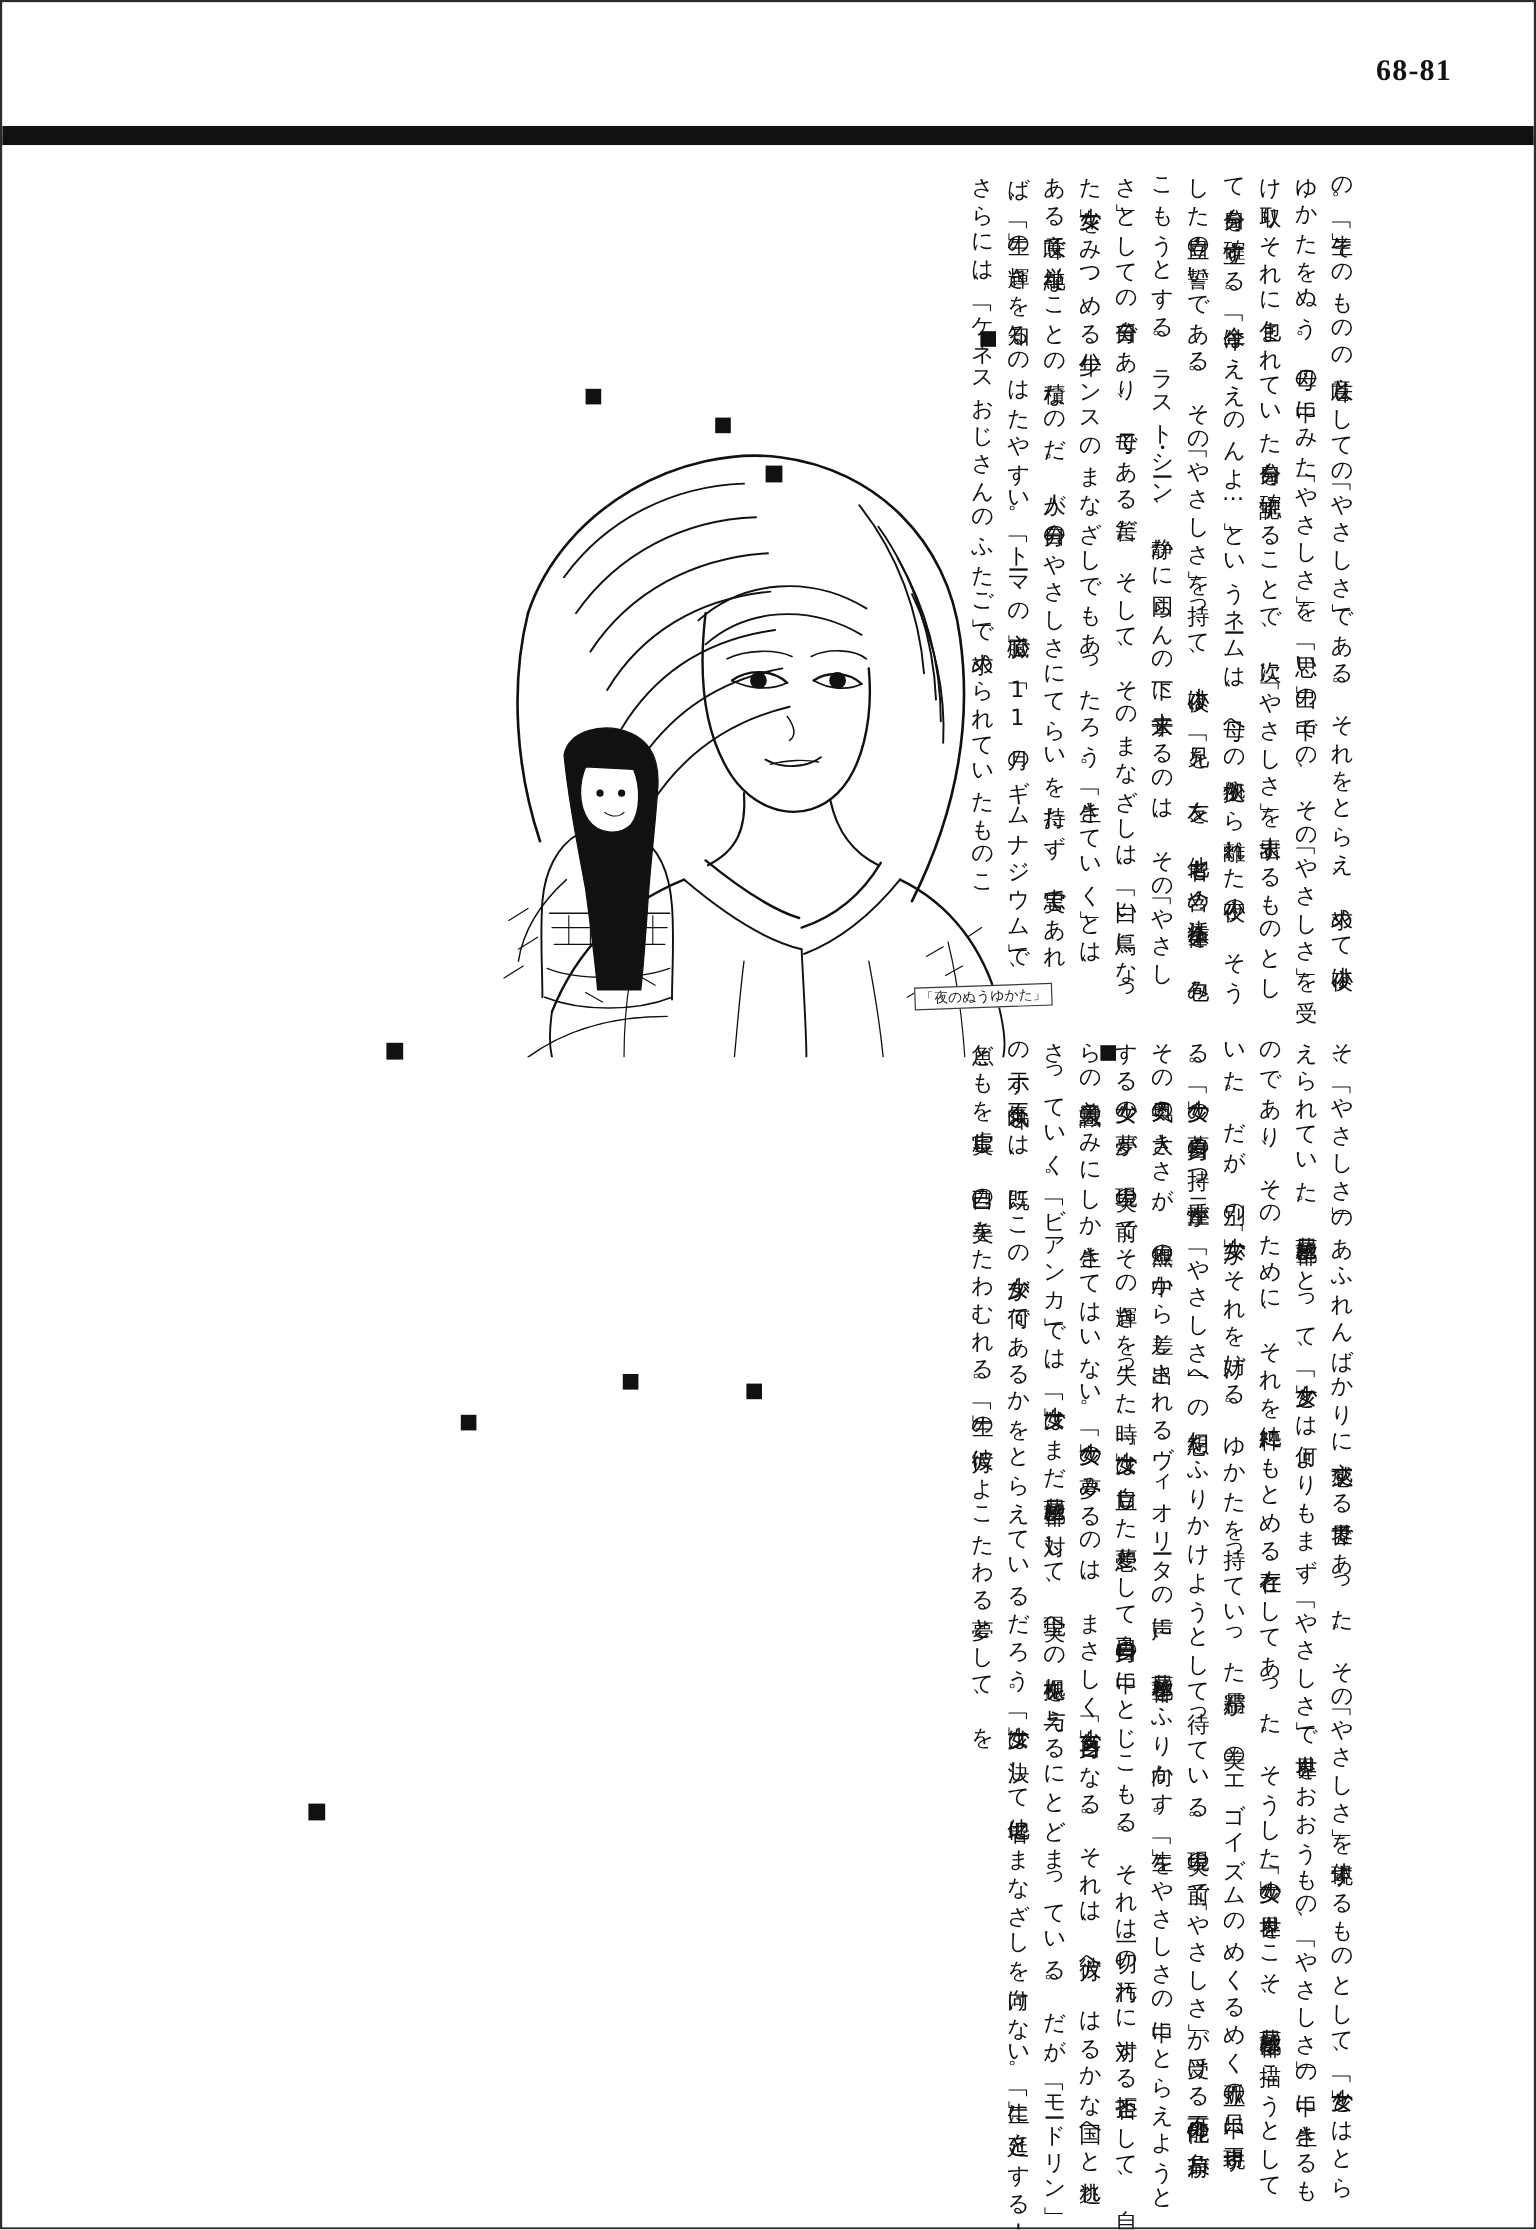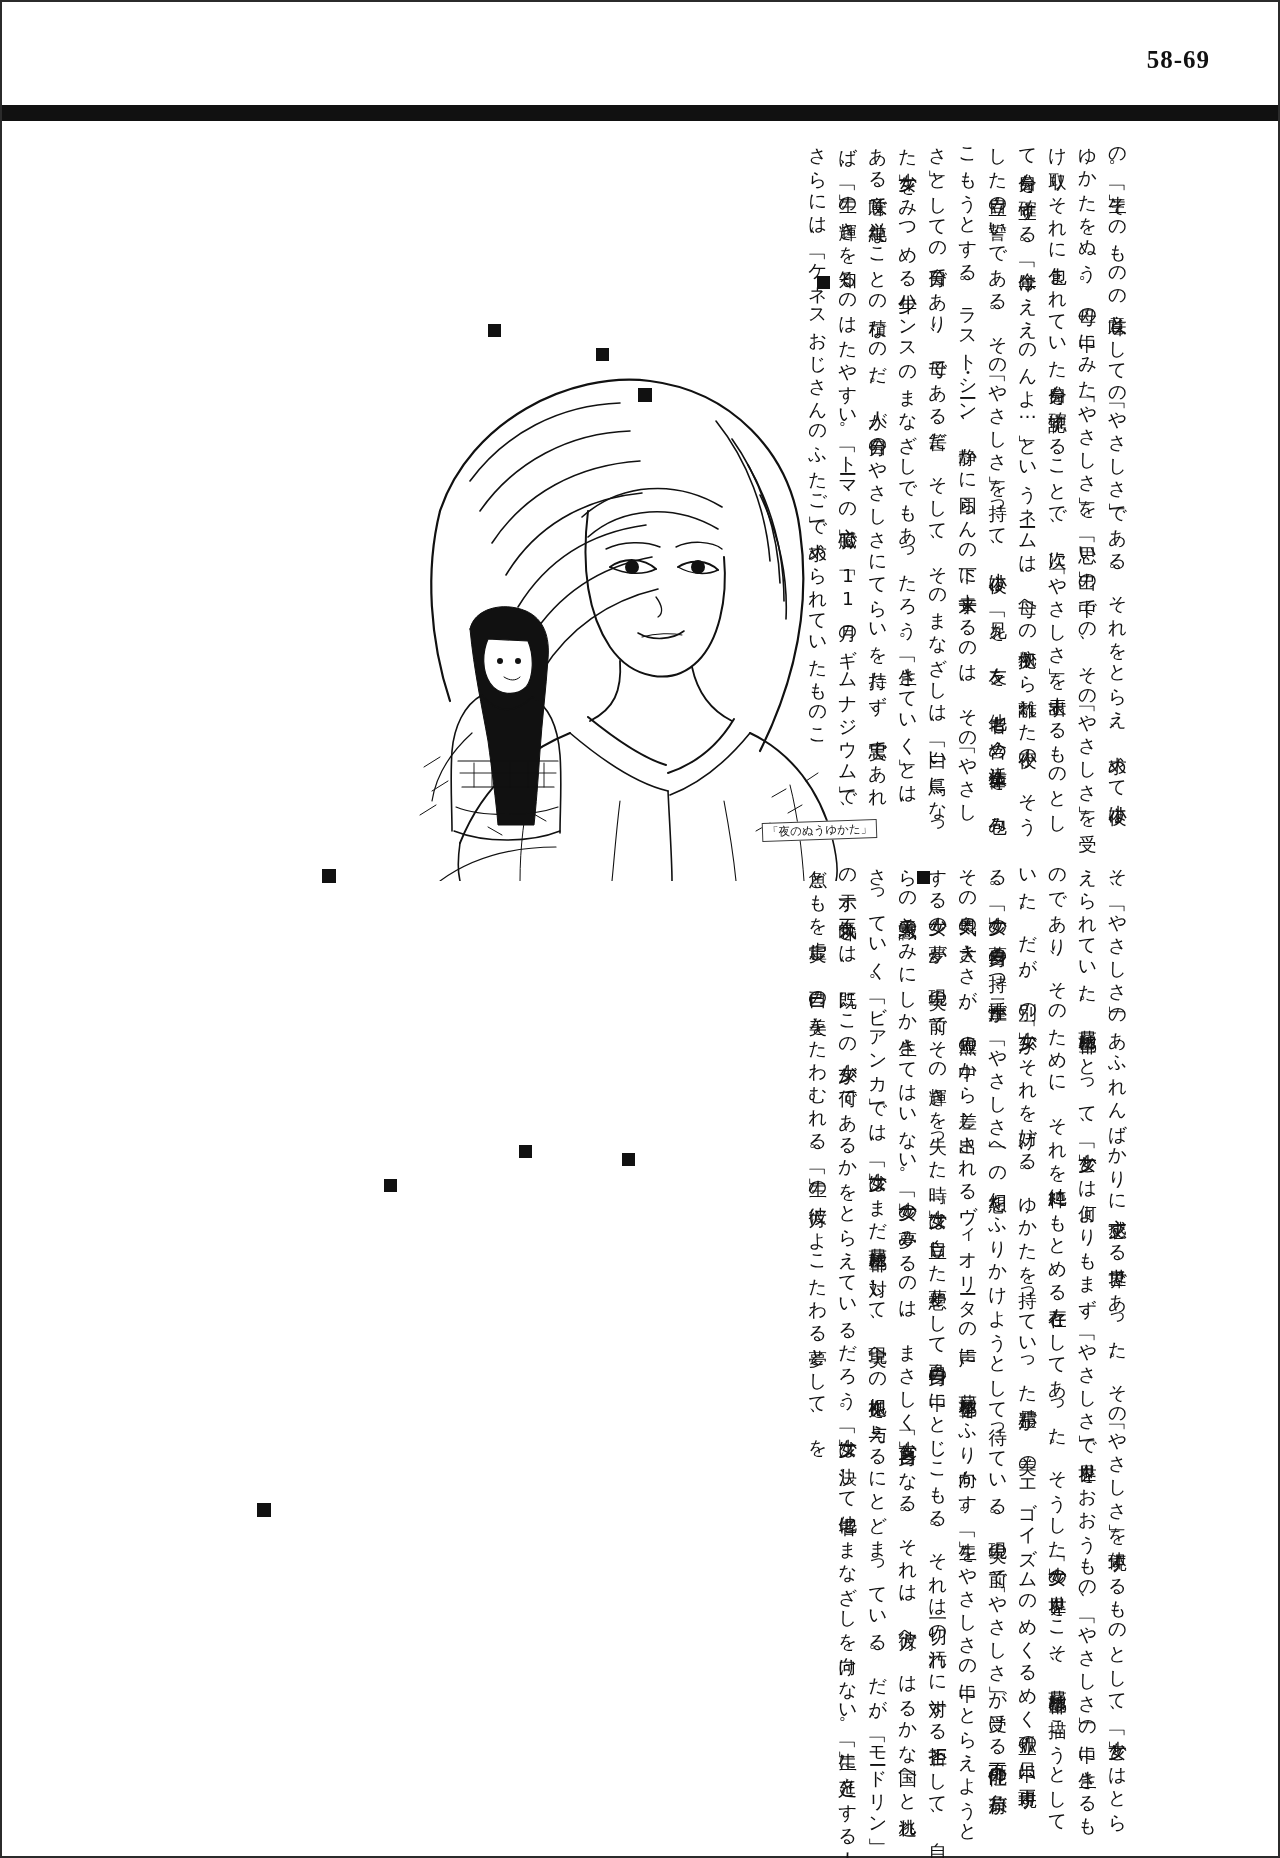--- a/index.html
+++ b/index.html
@@ -119,21 +119,21 @@
   }
 </style>
 </head>
 <body>
 
 <div id="page">
 
   <div id="page-frame"></div>
 
   <div id="header-band">
-    <div id="page-numbers">58-69</div>
+    <div id="page-numbers">68-81</div>
   </div>
   <div id="header-rule"></div>
 
   <div id="content">
 
     <div id="upper-block" class="vtext">の。「生」そのものの意味としての「やさしさ」である。それをとらえ、求めて小夜はゆかたをぬう。母の中にみた「やさしさ」を、「思い出」の中での、その「やさしさ」を受け取りそれに包まれていた自分を確認することで、次に「やさしさ」を表出するものとして自分を確立する。「今年はええのんよ…」というネームは、母への依拠から離れた小夜の、そうした自立の誓いである。その「やさしさ」を持って、小夜は、「兄を、友を、他者も含め生活全体を、包みこもうとする。ラスト・シーン、静かに団らんの下に去来するのは、その「やさしさ」としての自分であり、母である筈だ。そして、そのまなざしは、「白い鳥になった少女」をみつめる少年ハンスのまなざしでもあったろう。「生きていく」とは、ある意味で単純なことの積なのだ。人が自分のやさしさにてらいを持たず、忠実であれば、「生」の輝きを知るのはたやすい。「トーマの心臓」で、「11月のギムナジウム」で、さらには、「ケネスおじさんのふたご」で求められていたものこ</div>
 
     <div class="redact" style="left:815px; top:155px; width:13px; height:13px;"></div>
     <div class="redact" style="left:636px; top:267px; width:14px; height:14px;"></div>
     <div class="redact" style="left:594px; top:227px; width:13px; height:13px;"></div>

